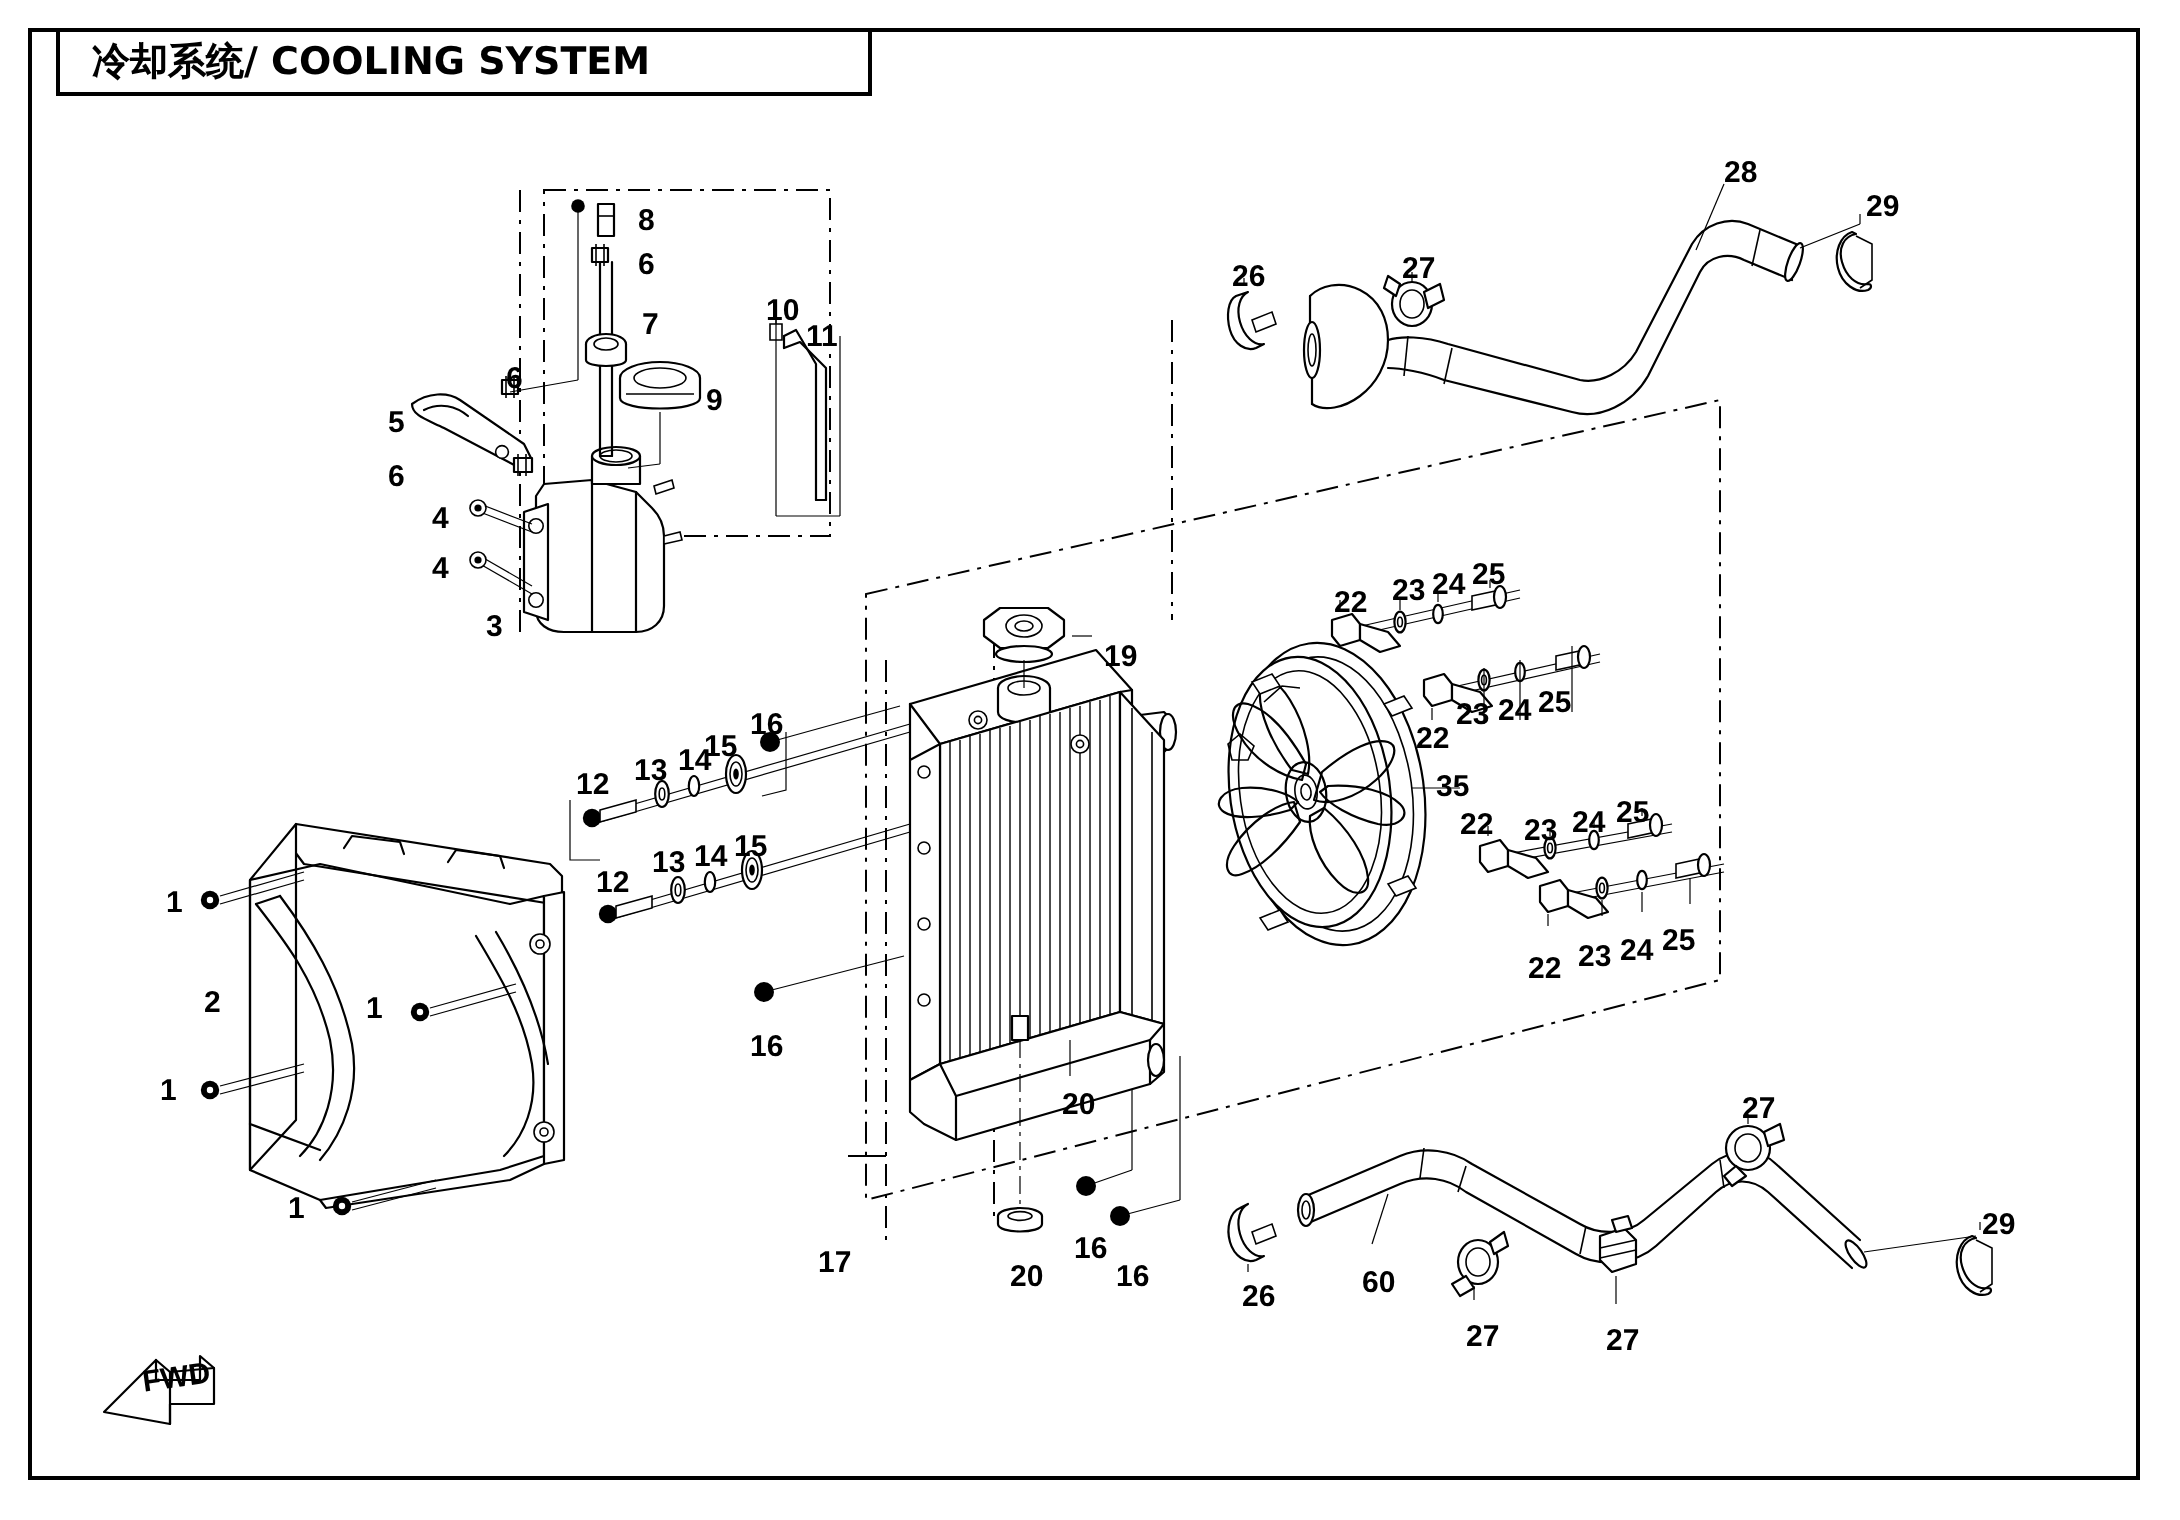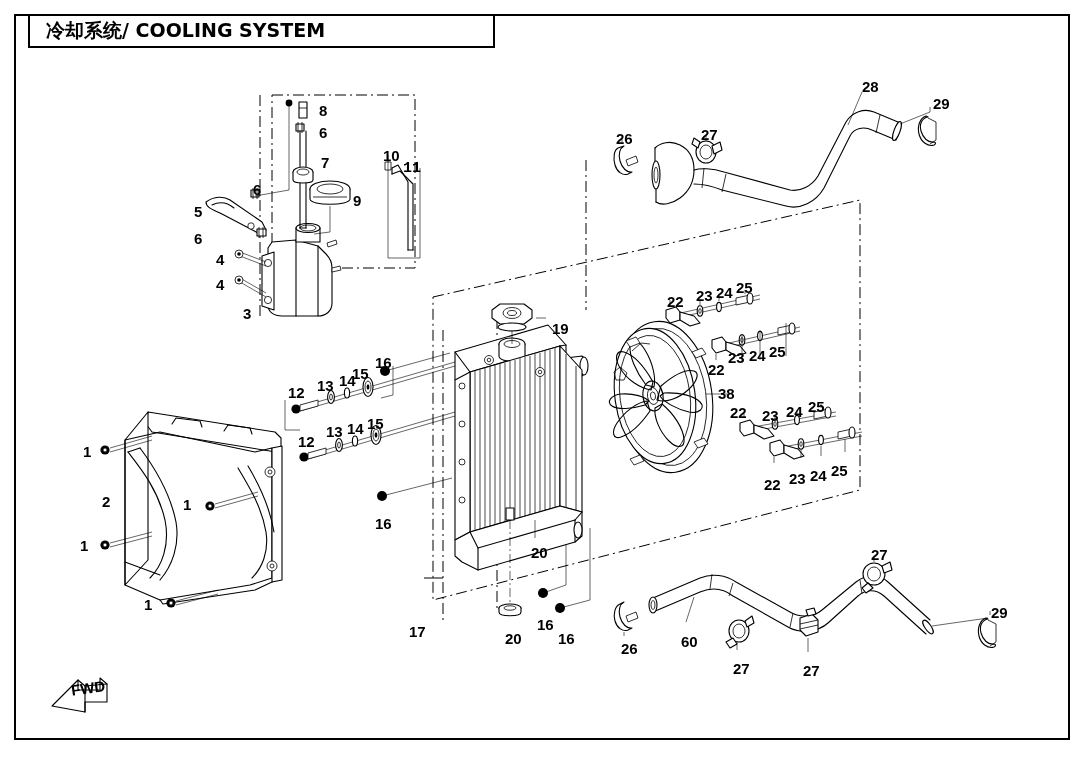--- a/index.html
+++ b/index.html
@@ -26,21 +26,21 @@
     width: 1056px;
     height: 726px;
     border: 2px solid #000;
     box-sizing: border-box;
   }
   
   #title-box {
     position: absolute;
     left: 28px;
     top: 14px;
-    width: 467px;
+    width: 408px;
     height: 34px;
     border: 2px solid #000;
     box-sizing: border-box;
     background: #fff;
     display: flex;
     align-items: center;
   }
   #title-text {
     font-size: 19px;
     font-weight: bold;
@@ -606,38 +606,38 @@
       <div class="lbl" style="left: 216px; top: 252px;">4</div>
       <div class="lbl" style="left: 216px; top: 277px;">4</div>
       <div class="lbl" style="left: 194px; top: 204px;">5</div>
       <div class="lbl" style="left: 253px; top: 182px;">6</div>
       <div class="lbl" style="left: 194px; top: 231px;">6</div>
       <div class="lbl" style="left: 319px; top: 125px;">6</div>
       <div class="lbl" style="left: 321px; top: 155px;">7</div>
       <div class="lbl" style="left: 319px; top: 103px;">8</div>
       <div class="lbl" style="left: 353px; top: 193px;">9</div>
       <div class="lbl" style="left: 383px; top: 148px;">10</div>
-      <div class="lbl" style="left: 403px; top: 161px; font-family: Liberation Mono, monospace;">11</div>
+      <div class="lbl" style="left: 403px; top: 161px;">11</div>
       <div class="lbl" style="left: 288px; top: 385px;">12</div>
       <div class="lbl" style="left: 317px; top: 378px;">13</div>
       <div class="lbl" style="left: 339px; top: 373px;">14</div>
       <div class="lbl" style="left: 352px; top: 366px;">15</div>
       <div class="lbl" style="left: 375px; top: 355px;">16</div>
       <div class="lbl" style="left: 298px; top: 434px;">12</div>
       <div class="lbl" style="left: 326px; top: 424px;">13</div>
       <div class="lbl" style="left: 347px; top: 421px;">14</div>
       <div class="lbl" style="left: 367px; top: 416px;">15</div>
       <div class="lbl" style="left: 375px; top: 516px;">16</div>
       <div class="lbl" style="left: 537px; top: 617px;">16</div>
       <div class="lbl" style="left: 558px; top: 631px;">16</div>
       <div class="lbl" style="left: 409px; top: 576px; margin-top: 48px;">17</div>
       <div class="lbl" style="left: 552px; top: 321px;">19</div>
       <div class="lbl" style="left: 531px; top: 545px;">20</div>
       <div class="lbl" style="left: 505px; top: 631px;">20</div>
-      <div class="lbl" style="left: 718px; top: 386px;">38</div>
+      <div class="lbl" style="left: 718px; top: 386px;">35</div>
       <div class="lbl" style="left: 667px; top: 294px;">22</div>
       <div class="lbl" style="left: 696px; top: 288px;">23</div>
       <div class="lbl" style="left: 716px; top: 285px;">24</div>
       <div class="lbl" style="left: 736px; top: 280px;">25</div>
       <div class="lbl" style="left: 708px; top: 362px;">22</div>
       <div class="lbl" style="left: 728px; top: 350px;">23</div>
       <div class="lbl" style="left: 749px; top: 348px;">24</div>
       <div class="lbl" style="left: 769px; top: 344px;">25</div>
       <div class="lbl" style="left: 730px; top: 405px;">22</div>
       <div class="lbl" style="left: 762px; top: 408px;">23</div>

